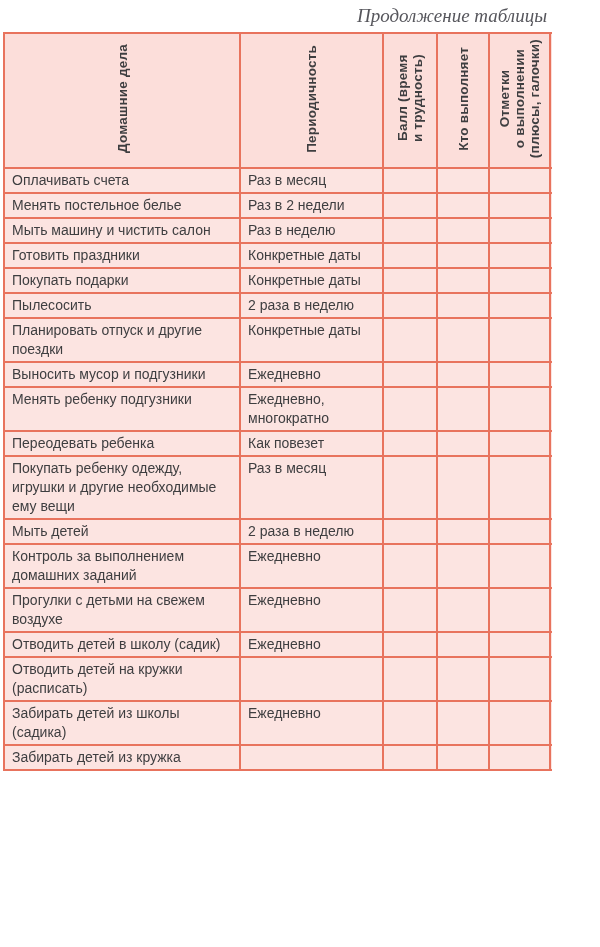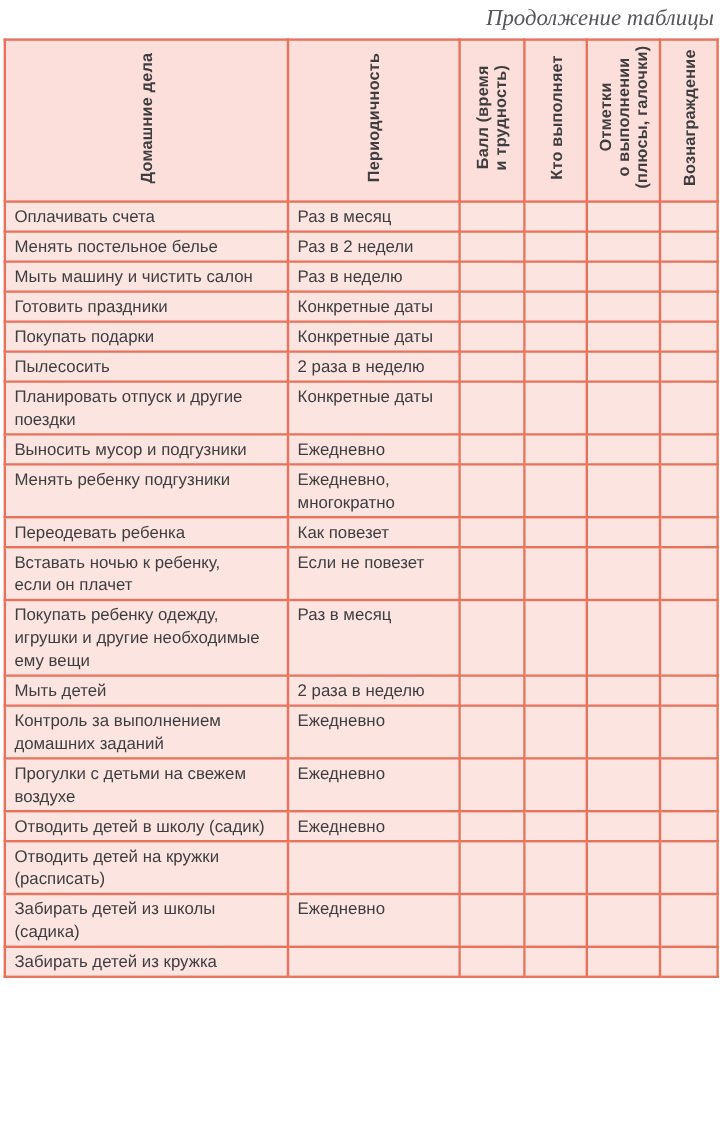--- a/index.html
+++ b/index.html
@@ -5,21 +5,21 @@
   :root{
     --border:#e8735d;
     --header-bg:#fcdeda;
     --cell-bg:#fce4e1;
     --text:#3e3e40;
     --caption:#56565c;
   }
   html,body{margin:0;padding:0;background:#ffffff;}
   body{width:600px;font-family:"Liberation Sans", sans-serif;}
   .page{
-    width:600px;height:947px;box-sizing:border-box;
+    width:552px;height:947px;box-sizing:border-box;
     padding:3px 3px 0 3px;overflow:hidden;background:#ffffff;
   }
   .caption{
     font-family:"Liberation Serif", serif;
     font-style:italic;
     font-size:19px;
     line-height:23px;
     color:var(--caption);
     text-align:right;
     margin:1px 2px 5px 0;
@@ -186,29 +186,20 @@
   </tr>
         <tr>
     <td>Переодевать ребенка</td>
     <td>Как повезет</td>
     <td></td>
     <td></td>
     <td></td>
     <td></td>
   </tr>
         <tr>
-    <td>Вставать ночью к ребенку,
-если он плачет</td>
-    <td>Если не повезет</td>
-    <td></td>
-    <td></td>
-    <td></td>
-    <td></td>
-  </tr>
-        <tr>
     <td>Покупать ребенку одежду,
 игрушки и другие необходимые
 ему вещи</td>
     <td>Раз в месяц</td>
     <td></td>
     <td></td>
     <td></td>
     <td></td>
   </tr>
         <tr>

